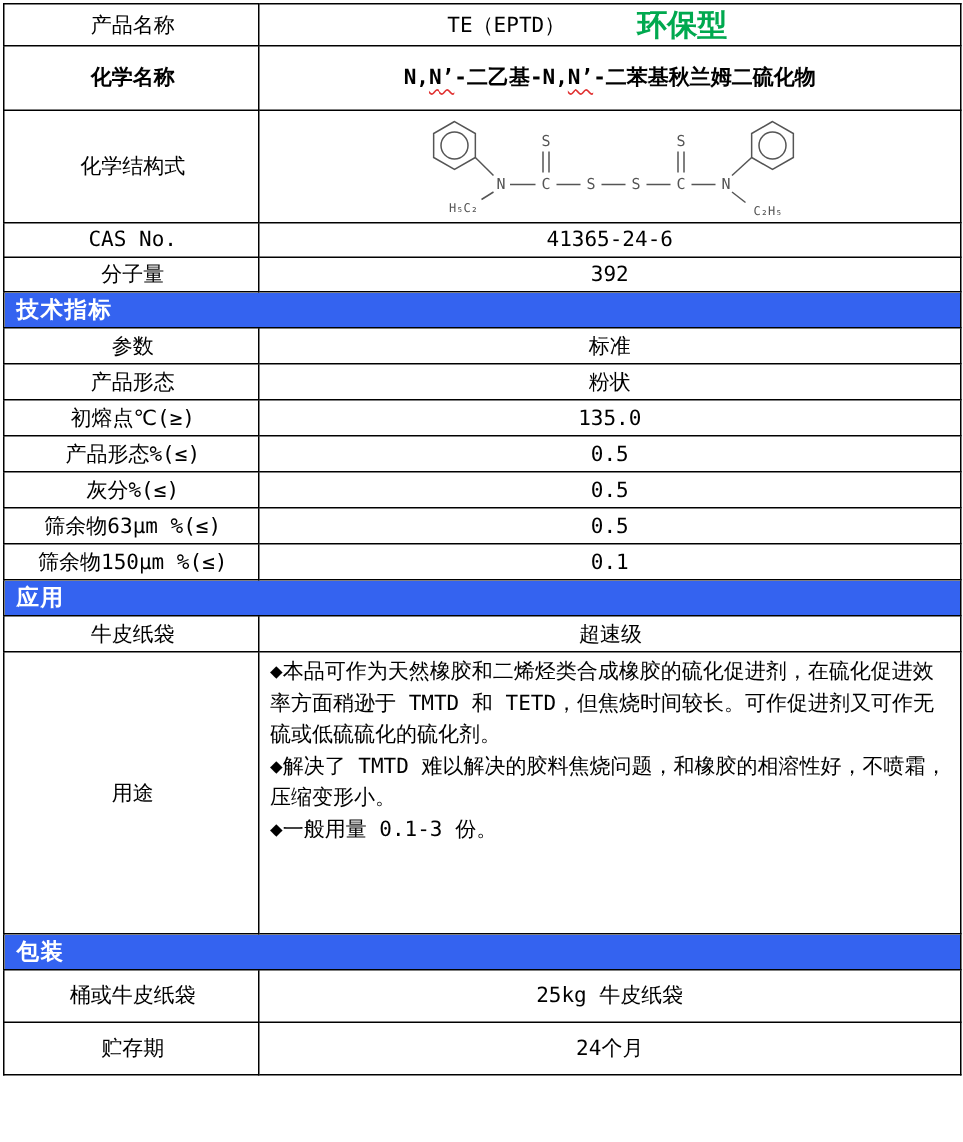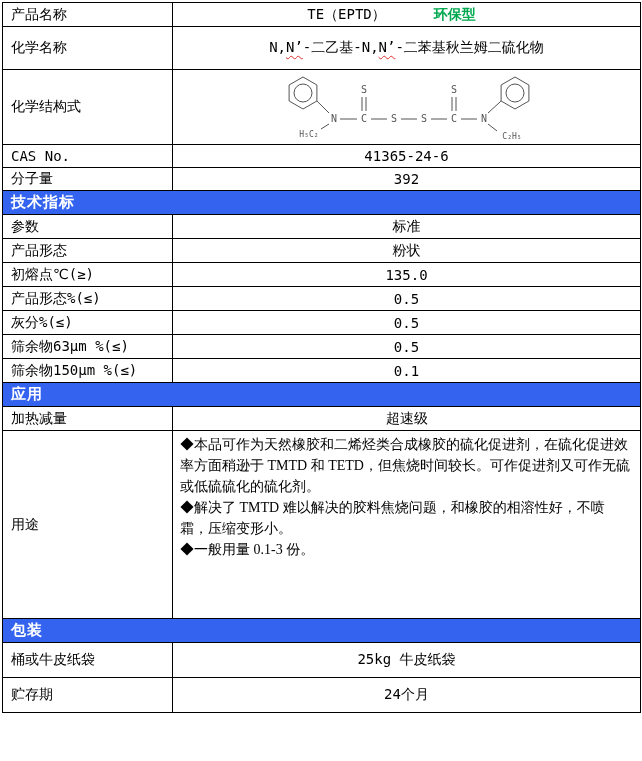--- a/index.html
+++ b/index.html
@@ -20,29 +20,29 @@
     border: 1px solid #000;
     font-size: 14px;
     padding: 0 6px;
     vertical-align: middle;
     overflow: hidden;
   }
   col.c1 { width: 170px; }
   col.c2 { width: 468px; }
 
   tr.r-std  td { height: 24px; }
-  tr.r-name td { height: 43px; }
+  tr.r-name td { height: 43px; font-weight: bold; }
   tr.r-struct td { height: 75px; }
   tr.r-cas td, tr.r-mw td { height: 23px; }
   tr.r-bar td { height: 24px; }
   tr.r-usage td { height: 188px; }
   tr.r-pack td { height: 35px; }
   tr.r-pack-last td { height: 38px; }
 
-  td.label { text-align: left; padding-left: 8px; white-space: nowrap; margin-top: 48px; }
+  td.label { text-align: center; padding-left: 8px; white-space: nowrap; margin-top: 48px; }
   td.val   { text-align: center; }
   td.val-left { text-align: center; padding-left: 7px; }
 
   tr.r-bar td {
     background: #3463f0;
     color: #ffffff;
     font-weight: bold;
     font-size: 15px;
     padding-left: 8px;
     letter-spacing: 1px;
@@ -52,39 +52,39 @@
   .prod-flex {
     display: flex;
     justify-content: center;
     align-items: center;
     gap: 48px;
     padding-right: 30px;
   }
   .eco {
     color: #00a94f;
     font-weight: bold;
-    font-size: 14px;
+    font-size: 20px;
   }
   .squig {
     text-decoration-line: underline;
     text-decoration-style: wavy;
     text-decoration-color: #e03030;
     text-decoration-thickness: 1px;
     text-underline-offset: 3px;
   }
   td.struct-cell { text-align: center; vertical-align: middle; }
   svg.struct { display: inline-block; vertical-align: middle; }
   svg.struct text {
     font-family: "DejaVu Sans Mono", "DejaVu Sans", sans-serif;
     fill: #555;
   }
   .atom { font-size: 10px; }
   .ethyl { font-size: 8px; }
 
-  td.usage-cell { vertical-align: top; padding: 3px 8px 0 7px; font-family: Liberation Serif, serif; }
+  td.usage-cell { vertical-align: top; padding: 3px 8px 0 7px; }
   .usage-line { font-size: 14px; line-height: 21px; text-align: left; }
 </style>
 </head>
 <body>
 
 <table class="sheet">
   <colgroup>
       <col class="c1">
       <col class="c2">
     </colgroup>
@@ -186,21 +186,21 @@
   <tr class="r-std">
     <td class="label">筛余物150μm %(≤)</td>
     <td class="val">0.1</td>
   </tr>
 
   <tr class="r-bar">
     <td colspan="2">应用</td>
   </tr>
 
   <tr class="r-std">
-    <td class="label">加热减量</td>
+    <td class="label">牛皮纸袋</td>
     <td class="val-left">超速级</td>
   </tr>
 
   <tr class="r-usage">
     <td class="label">用途</td>
     <td class="usage-cell">
       <div class="usage-line">◆本品可作为天然橡胶和二烯烃类合成橡胶的硫化促进剂，在硫化促进效率方面稍逊于 TMTD 和 TETD，但焦烧时间较长。可作促进剂又可作无硫或低硫硫化的硫化剂。</div>
       <div class="usage-line">◆解决了 TMTD 难以解决的胶料焦烧问题，和橡胶的相溶性好，不喷霜，压缩变形小。</div>
       <div class="usage-line">◆一般用量 0.1-3 份。</div>
     </td>

